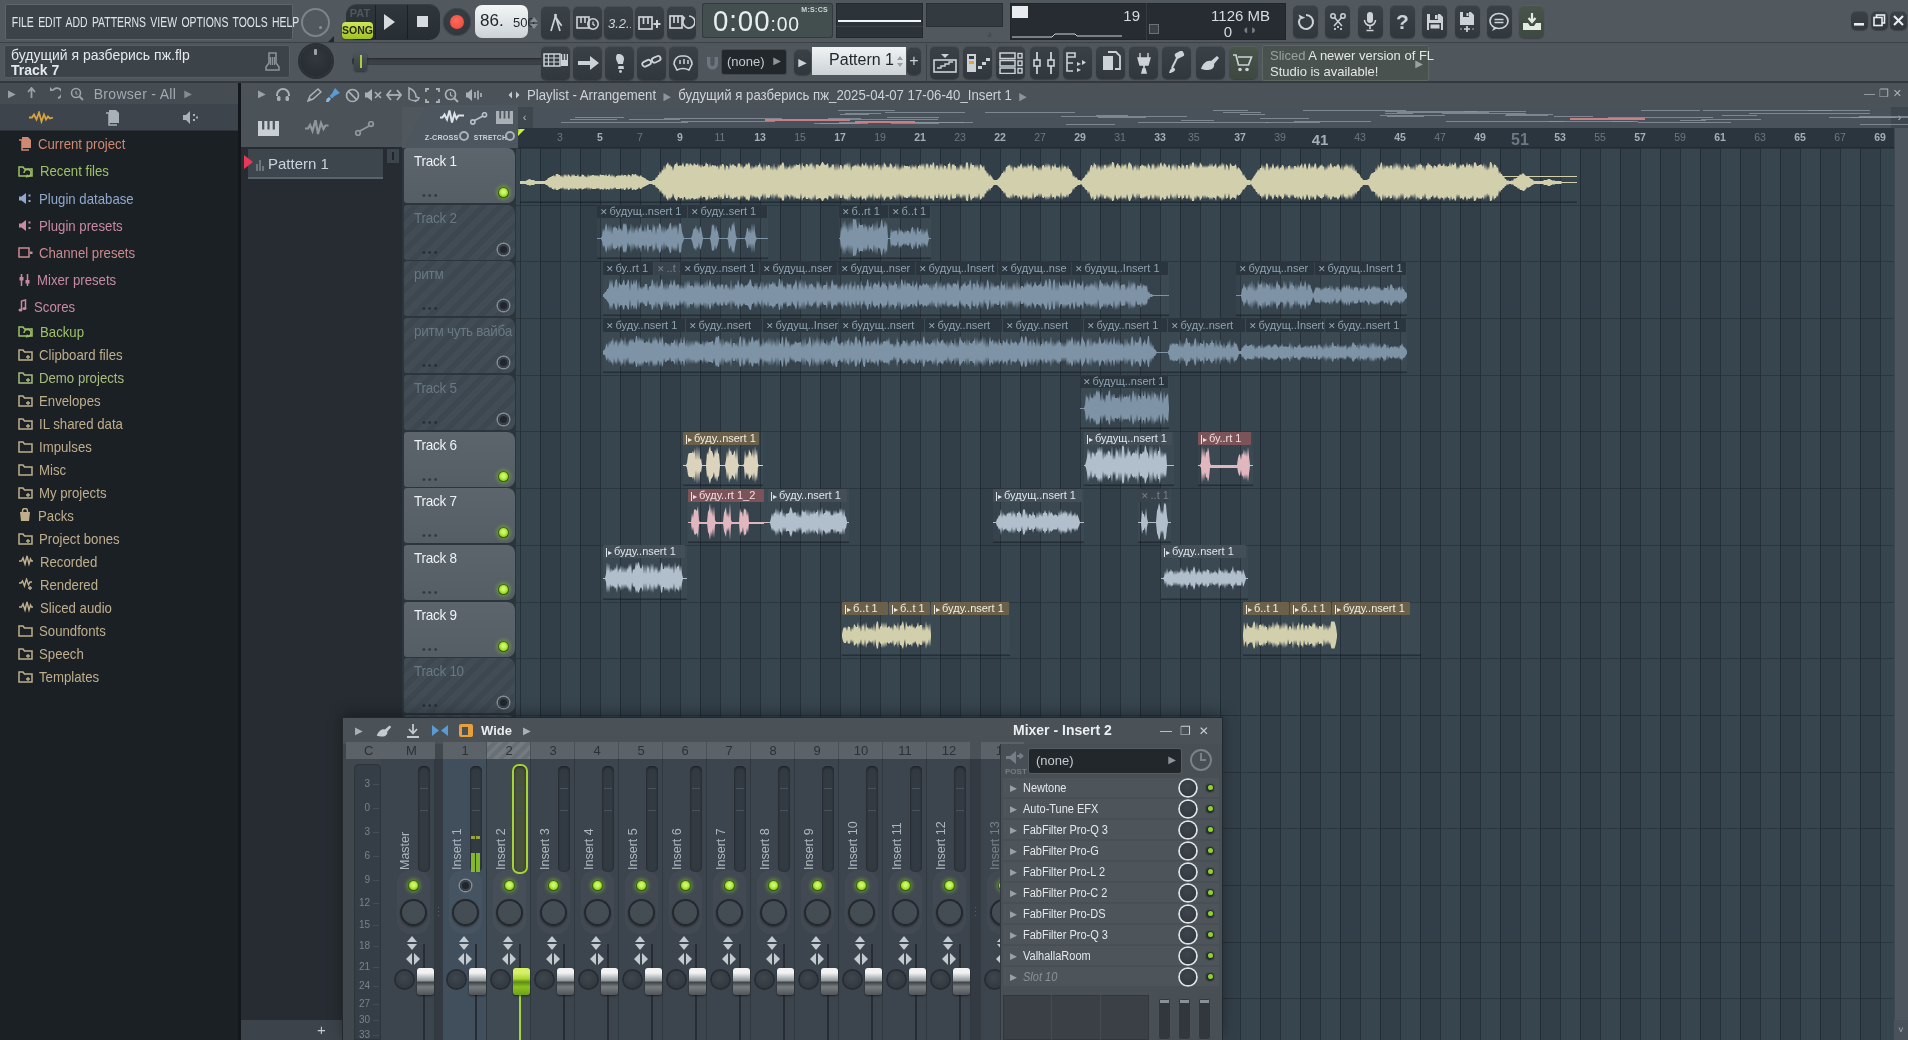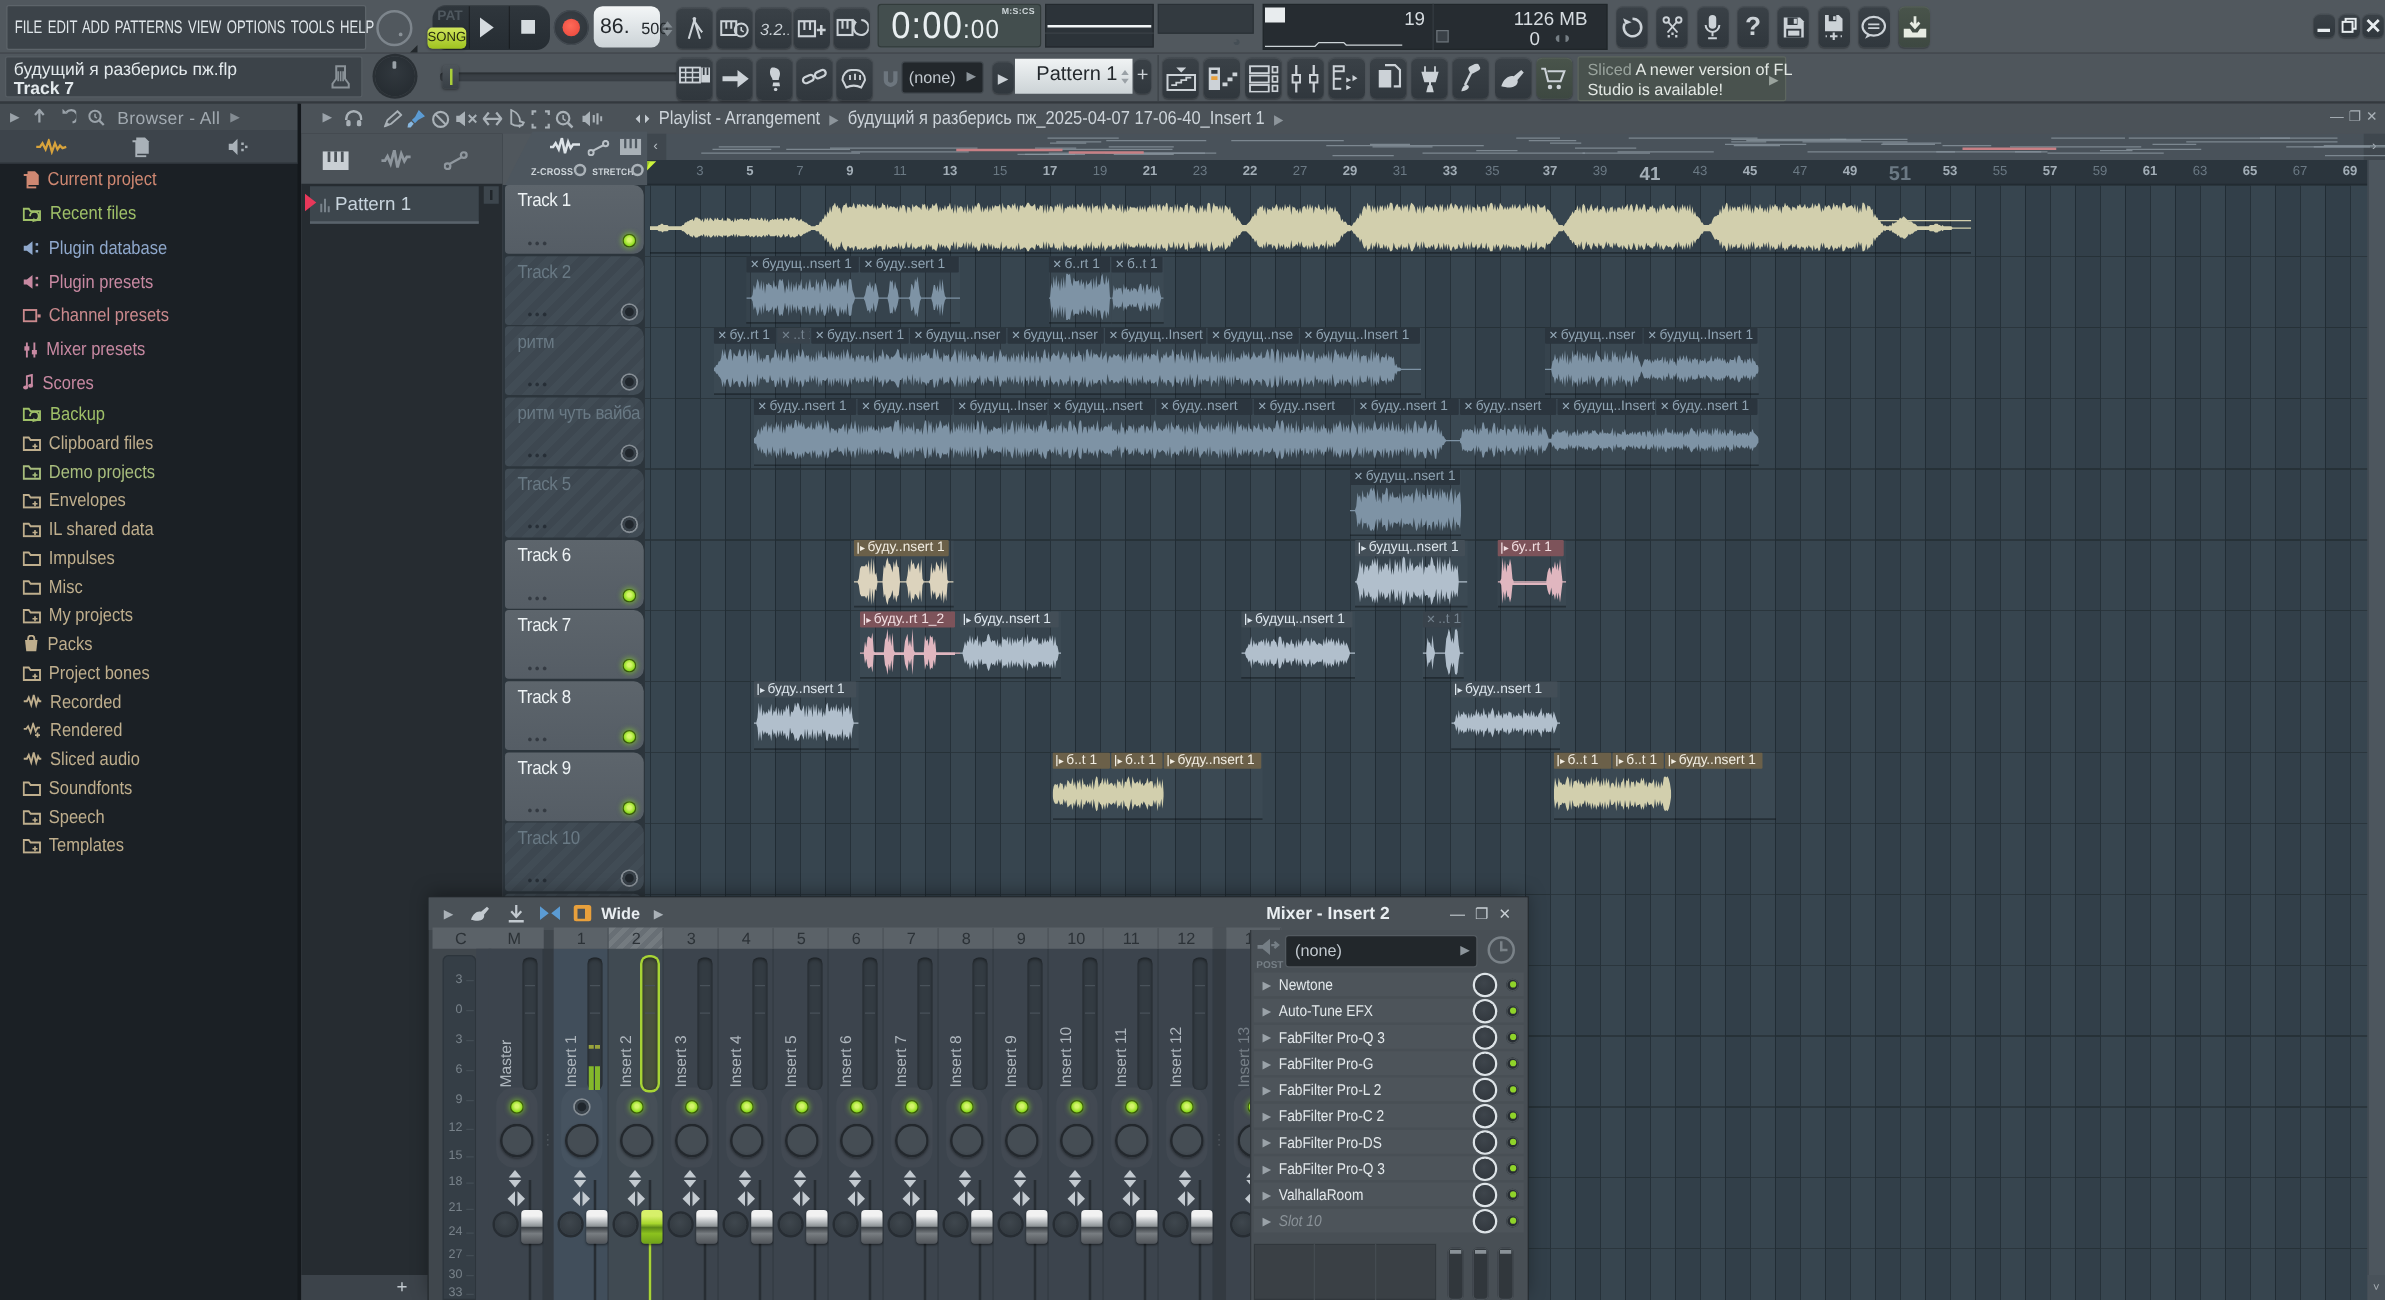--- a/index.html
+++ b/index.html
@@ -33,21 +33,21 @@
 <div class="abs" style="left:5px;top:4px;width:288px;height:36px;background:#3c4349;border:1px solid #5d646a;border-radius:2px;display:flex;align-items:center">
     <div style="font-size:14.5px;color:#dfe5e9;white-space:nowrap;padding-left:8px;word-spacing:2px;transform:scaleX(.72);transform-origin:0 50%">FILE EDIT ADD PATTERNS VIEW OPTIONS TOOLS HELP</div>
   </div>
 <div class="abs" style="left:301px;top:8px;width:29px;height:29px;border-radius:50%;border:2.5px solid #7d858c"></div>
 <div class="abs" style="left:319px;top:26px;width:3px;height:3px;border-radius:50%;background:#8a9298"></div>
 <div class="abs" style="left:328px;top:36px;width:0;height:0;border-left:6px solid transparent;border-bottom:6px solid #23282c"></div>
 <div class="abs" style="left:346px;top:4px;width:94px;height:36px;background:linear-gradient(#2f363c,#262d33);border-radius:11px;box-shadow:inset 0 1px 0 rgba(255,255,255,.05)"></div>
 <div class="abs" style="left:375px;top:5px;width:1px;height:34px;background:rgba(0,0,0,.35)"></div>
 <div class="abs" style="left:407px;top:5px;width:1px;height:34px;background:rgba(0,0,0,.35)"></div>
 <div class="abs" style="left:346px;top:7px;width:28px;height:13px;color:#4f585f;font-size:11px;font-weight:bold;text-align:center">PAT</div>
-<div class="abs" style="left:342px;top:22px;width:31px;height:17px;background:linear-gradient(#d0e55c,#9fc320);border-radius:4px;color:#252b10;font-size:10.5px;font-weight:normal;text-align:right;line-height:17px;box-shadow:0 1px 2px rgba(0,0,0,.3)">SONG</div>
+<div class="abs" style="left:342px;top:22px;width:31px;height:17px;background:linear-gradient(#d0e55c,#9fc320);border-radius:4px;color:#252b10;font-size:10.5px;font-weight:bold;text-align:right;line-height:17px;box-shadow:0 1px 2px rgba(0,0,0,.3)">SONG</div>
 <div class="abs" style="left:384px;top:14px;width:0;height:0;border-left:11px solid #d5dbdf;border-top:8px solid transparent;border-bottom:8px solid transparent"></div>
 <div class="abs" style="left:417px;top:16px;width:11px;height:11px;background:#d5dbdf"></div>
 <div class="abs" style="left:443px;top:8px;width:28px;height:28px;border-radius:50%;background:radial-gradient(circle at 45% 40%,#3a4147,#2c3238);box-shadow:inset 0 0 0 1px #434a51"></div>
 <div class="abs" style="left:450px;top:15px;width:14px;height:14px;border-radius:50%;background:radial-gradient(circle at 45% 40%,#ff6a58,#e8453a)"></div>
 <div class="abs" style="left:475px;top:5px;width:53px;height:33px;background:linear-gradient(#f3f6f7,#ccd3d7);border-radius:7px">
     <span class="abs" style="left:5px;top:6px;font-size:17px;color:#23282c">86.</span>
     <span class="abs" style="left:38px;top:10px;font-size:13px;color:#23282c">500</span>
   </div>
 <span class="abs" style="left:530px;top:13px;width:0;height:0;border:4px solid transparent;border-bottom:5px solid #858d93"></span>
 <span class="abs" style="left:530px;top:24px;width:0;height:0;border:4px solid transparent;border-top:5px solid #858d93"></span>
@@ -835,21 +835,21 @@
     <div class="cliplabel mutlbl" style="left:0px;width:49px;"><span style="color:#95a9b8;font-size:9px;margin-right:2px">✕</span>б..rt 1</div>
   </div>
 <div class="clip" style="left:889px;top:205.2px;width:42px;height:54.2px;background:rgba(255,255,255,.025);box-shadow:inset 0 -1.5px 0 rgba(10,16,20,.45)">
     <div class="abs" style="left:0;top:13px;width:42px;height:41px;position:relative">
       <svg width="42" height="41" style="position:absolute;left:0;top:0">
         <polygon points="0,20 1,20 2,10 3,15 4,12 5,14 6,12 7,13 8,12 9,18 10,9 11,14 12,11 13,14 14,13 15,16 16,12 17,15 18,12 19,13 20,13 21,16 22,12 23,9 24,9 25,15 26,10 27,18 28,10 29,9 30,14 31,13 32,10 33,17 34,10 35,17 36,12 37,15 38,10 39,16 40,20 41,20 42,20 42,21 41,21 40,21 39,25 38,30 37,26 36,28 35,24 34,30 33,24 32,30 31,27 30,26 29,31 28,30 27,23 26,30 25,26 24,31 23,31 22,28 21,24 20,28 19,27 18,28 17,25 16,28 15,25 14,27 13,27 12,30 11,27 10,31 9,23 8,28 7,27 6,29 5,27 4,28 3,26 2,30 1,21 0,21" fill="#7e93a5" fill-opacity="1.0"></polygon>
       </svg>
     </div>
     <div class="cliplabel mutlbl" style="left:0px;width:41px;"><span style="color:#95a9b8;font-size:9px;margin-right:2px">✕</span>б..t 1</div>
   </div>
-<div class="clip" style="left:571px;top:261.9px;width:566px;height:54.2px;background:rgba(255,255,255,.025);box-shadow:inset 0 -1.5px 0 rgba(10,16,20,.45)">
+<div class="clip" style="left:603px;top:261.9px;width:566px;height:54.2px;background:rgba(255,255,255,.025);box-shadow:inset 0 -1.5px 0 rgba(10,16,20,.45)">
     <div class="abs" style="left:0;top:13px;width:566px;height:41px;position:relative">
       <svg width="566" height="41" style="position:absolute;left:0;top:0">
         <polygon points="0,19 1,19 2,17 3,17 4,14 5,14 6,11 7,4 8,10 9,4 10,11 11,13 12,7 13,4 14,5 15,14 16,7 17,9 18,10 19,10 20,6 21,4 22,10 23,10 24,8 25,4 26,6 27,16 28,4 29,10 30,9 31,4 32,10 33,4 34,7 35,16 36,6 37,14 38,11 39,15 40,11 41,13 42,9 43,9 44,9 45,16 46,12 47,11 48,11 49,4 50,6 51,12 52,7 53,14 54,5 55,14 56,10 57,12 58,5 59,4 60,9 61,15 62,8 63,16 64,7 65,15 66,9 67,10 68,4 69,11 70,9 71,4 72,7 73,12 74,9 75,10 76,9 77,15 78,9 79,14 80,10 81,15 82,6 83,14 84,5 85,11 86,5 87,11 88,11 89,10 90,11 91,13 92,5 93,12 94,5 95,12 96,6 97,13 98,9 99,11 100,8 101,14 102,6 103,13 104,4 105,12 106,8 107,4 108,8 109,13 110,7 111,12 112,11 113,15 114,9 115,11 116,8 117,13 118,9 119,10 120,9 121,15 122,10 123,10 124,9 125,14 126,11 127,16 128,4 129,16 130,10 131,15 132,10 133,9 134,11 135,4 136,8 137,13 138,8 139,9 140,10 141,13 142,10 143,11 144,10 145,9 146,7 147,4 148,5 149,11 150,11 151,13 152,7 153,12 154,7 155,15 156,11 157,12 158,6 159,16 160,6 161,14 162,9 163,12 164,7 165,15 166,7 167,10 168,9 169,9 170,6 171,10 172,7 173,12 174,11 175,12 176,4 177,4 178,11 179,4 180,10 181,13 182,10 183,15 184,7 185,10 186,9 187,10 188,8 189,15 190,11 191,10 192,8 193,4 194,9 195,16 196,5 197,10 198,4 199,14 200,5 201,15 202,5 203,11 204,9 205,15 206,8 207,11 208,8 209,9 210,10 211,13 212,11 213,15 214,5 215,10 216,6 217,13 218,8 219,15 220,11 221,10 222,10 223,10 224,5 225,16 226,9 227,15 228,10 229,4 230,7 231,11 232,9 233,11 234,8 235,15 236,10 237,15 238,9 239,12 240,7 241,15 242,9 243,11 244,7 245,16 246,8 247,11 248,5 249,15 250,10 251,12 252,5 253,16 254,9 255,11 256,9 257,16 258,5 259,11 260,10 261,16 262,10 263,12 264,6 265,4 266,11 267,12 268,6 269,15 270,10 271,9 272,7 273,9 274,10 275,9 276,5 277,13 278,11 279,9 280,6 281,10 282,7 283,11 284,11 285,16 286,5 287,11 288,7 289,11 290,10 291,10 292,5 293,9 294,9 295,15 296,7 297,15 298,5 299,4 300,8 301,11 302,4 303,12 304,7 305,9 306,8 307,9 308,11 309,11 310,5 311,13 312,10 313,9 314,6 315,16 316,11 317,9 318,11 319,11 320,8 321,9 322,10 323,9 324,8 325,11 326,9 327,14 328,8 329,16 330,8 331,13 332,8 333,9 334,5 335,15 336,7 337,13 338,6 339,14 340,9 341,12 342,8 343,16 344,7 345,10 346,7 347,11 348,9 349,13 350,8 351,9 352,8 353,9 354,10 355,4 356,12 357,16 358,10 359,12 360,8 361,10 362,6 363,11 364,11 365,9 366,10 367,4 368,7 369,16 370,8 371,9 372,8 373,13 374,4 375,9 376,10 377,14 378,6 379,13 380,6 381,16 382,10 383,14 384,6 385,4 386,10 387,16 388,6 389,13 390,7 391,13 392,10 393,13 394,10 395,11 396,10 397,16 398,5 399,9 400,11 401,10 402,8 403,16 404,5 405,16 406,10 407,15 408,10 409,16 410,7 411,12 412,7 413,15 414,4 415,15 416,7 417,15 418,11 419,11 420,11 421,13 422,7 423,12 424,5 425,10 426,8 427,11 428,6 429,13 430,11 431,10 432,6 433,9 434,11 435,11 436,9 437,10 438,6 439,12 440,11 441,11 442,7 443,4 444,7 445,13 446,4 447,4 448,7 449,16 450,7 451,4 452,6 453,16 454,6 455,16 456,6 457,9 458,11 459,11 460,6 461,12 462,6 463,11 464,8 465,11 466,10 467,4 468,9 469,14 470,10 471,4 472,7 473,15 474,7 475,10 476,7 477,10 478,11 479,9 480,5 481,16 482,11 483,12 484,8 485,13 486,9 487,12 488,7 489,11 490,8 491,12 492,5 493,14 494,6 495,16 496,10 497,4 498,6 499,9 500,8 501,12 502,7 503,12 504,6 505,11 506,9 507,13 508,10 509,9 510,5 511,15 512,4 513,10 514,4 515,12 516,6 517,16 518,10 519,10 520,9 521,10 522,9 523,16 524,10 525,14 526,4 527,15 528,6 529,12 530,6 531,10 532,7 533,16 534,11 535,10 536,11 537,11 538,7 539,14 540,9 541,11 542,10 543,12 544,10 545,18 546,16 547,19 548,19 549,19 550,20 551,20 552,20 553,20 554,20 555,20 556,20 557,20 558,20 559,20 560,20 561,20 562,20 563,20 564,20 565,20 566,20 566,21 565,21 564,21 563,21 562,21 561,21 560,21 559,21 558,21 557,21 556,21 555,21 554,21 553,21 552,21 551,21 550,21 549,22 548,22 547,22 546,25 545,23 544,30 543,28 542,31 541,29 540,31 539,27 538,33 537,29 536,30 535,30 534,29 533,25 532,33 531,30 530,34 529,29 528,34 527,26 526,35 525,26 524,30 523,25 522,31 521,30 520,31 519,31 518,30 517,25 516,34 515,28 514,35 513,30 512,35 511,25 510,34 509,31 508,31 507,28 506,31 505,29 504,34 503,28 502,33 501,28 500,32 499,31 498,33 497,35 496,30 495,24 494,34 493,27 492,34 491,28 490,32 489,29 488,33 487,28 486,31 485,28 484,32 483,28 482,29 481,25 480,35 479,31 478,29 477,31 476,33 475,30 474,33 473,26 472,32 471,35 470,30 469,27 468,31 467,35 466,30 465,29 464,32 463,29 462,34 461,29 460,34 459,29 458,29 457,31 456,34 455,25 454,33 453,25 452,33 451,35 450,33 449,25 448,33 447,35 446,35 445,27 444,33 443,35 442,33 441,30 440,29 439,28 438,34 437,30 436,31 435,29 434,29 433,31 432,34 431,30 430,29 429,27 428,34 427,29 426,32 425,30 424,34 423,28 422,33 421,27 420,29 419,29 418,29 417,25 416,33 415,26 414,35 413,26 412,33 411,28 410,33 409,25 408,30 407,25 406,30 405,25 404,35 403,25 402,32 401,30 400,29 399,31 398,35 397,25 396,30 395,30 394,30 393,28 392,30 391,28 390,33 389,28 388,34 387,24 386,30 385,35 384,34 383,27 382,30 381,24 380,34 379,27 378,34 377,26 376,30 375,31 374,35 373,28 372,32 371,31 370,31 369,25 368,33 367,35 366,31 365,31 364,29 363,29 362,34 361,30 360,32 359,28 358,31 357,25 356,29 355,35 354,30 353,31 352,32 351,31 350,32 349,28 348,31 347,29 346,33 345,30 344,32 343,25 342,32 341,28 340,31 339,27 338,34 337,28 336,33 335,26 334,34 333,31 332,32 331,27 330,32 329,25 328,32 327,27 326,31 325,29 324,32 323,31 322,30 321,31 320,32 319,29 318,29 317,31 316,29 315,24 314,33 313,31 312,31 311,28 310,34 309,29 308,29 307,31 306,32 305,31 304,33 303,28 302,35 301,29 300,32 299,35 298,34 297,26 296,33 295,26 294,31 293,31 292,35 291,30 290,30 289,29 288,33 287,29 286,35 285,25 284,30 283,30 282,33 281,30 280,34 279,31 278,29 277,28 276,35 275,31 274,30 273,31 272,33 271,31 270,30 269,25 268,34 267,29 266,29 265,35 264,34 263,29 262,31 261,25 260,30 259,29 258,35 257,25 256,31 255,29 254,31 253,25 252,34 251,29 250,30 249,26 248,35 247,29 246,32 245,25 244,33 243,30 242,31 241,25 240,33 239,28 238,31 237,26 236,30 235,26 234,32 233,29 232,31 231,29 230,33 229,35 228,30 227,25 226,31 225,25 224,35 223,30 222,30 221,30 220,29 219,26 218,32 217,27 216,34 215,30 214,34 213,25 212,29 211,27 210,30 209,31 208,32 207,29 206,32 205,25 204,31 203,29 202,35 201,26 200,35 199,27 198,35 197,30 196,35 195,25 194,31 193,35 192,32 191,30 190,29 189,26 188,32 187,30 186,31 185,31 184,33 183,26 182,30 181,27 180,30 179,35 178,29 177,35 176,35 175,28 174,29 173,29 172,32 171,31 170,34 169,31 168,31 167,30 166,33 165,26 164,33 163,29 162,31 161,27 160,34 159,24 158,33 157,28 156,30 155,25 154,33 153,28 152,33 151,27 150,29 149,29 148,35 147,35 146,33 145,31 144,30 143,30 142,30 141,28 140,30 139,31 138,32 137,28 136,32 135,35 134,29 133,31 132,31 131,26 130,30 129,25 128,35 127,25 126,30 125,27 124,31 123,30 122,30 121,26 120,31 119,30 118,31 117,27 116,32 115,29 114,31 113,26 112,29 111,28 110,33 109,27 108,32 107,35 106,32 105,28 104,35 103,27 102,34 101,27 100,32 99,29 98,31 97,27 96,34 95,28 94,35 93,28 92,34 91,27 90,29 89,30 88,29 87,29 86,34 85,29 84,35 83,26 82,33 81,25 80,30 79,27 78,31 77,25 76,31 75,30 74,31 73,28 72,33 71,35 70,31 69,29 68,35 67,30 66,31 65,26 64,33 63,25 62,32 61,26 60,31 59,35 58,35 57,29 56,30 55,27 54,35 53,26 52,33 51,29 50,34 49,35 48,29 47,30 46,29 45,25 44,31 43,31 42,31 41,28 40,29 39,26 38,29 37,27 36,34 35,24 34,33 33,35 32,30 31,35 30,31 29,30 28,35 27,24 26,34 25,35 24,32 23,30 22,30 21,35 20,34 19,30 18,30 17,31 16,33 15,27 14,34 13,35 12,32 11,28 10,29 9,35 8,30 7,35 6,29 5,27 4,26 3,24 2,24 1,22 0,22" fill="#7e93a5" fill-opacity="1.0"></polygon>
       </svg>
     </div>
     <div class="cliplabel mutlbl" style="left:0px;width:50px;"><span style="color:#95a9b8;font-size:9px;margin-right:2px">✕</span>бу..rt 1</div>
     <div class="cliplabel " style="left:51px;width:26px;background:#39434c;color:#74828e"><span style="font-size:9px;margin-right:2px">✕</span>..t 1</div>
     <div class="cliplabel mutlbl" style="left:78px;width:78px;"><span style="color:#95a9b8;font-size:9px;margin-right:2px">✕</span>буду..nsert 1</div>
     <div class="cliplabel mutlbl" style="left:157px;width:77px;"><span style="color:#95a9b8;font-size:9px;margin-right:2px">✕</span>будущ..nser</div>
     <div class="cliplabel mutlbl" style="left:235px;width:77px;"><span style="color:#95a9b8;font-size:9px;margin-right:2px">✕</span>будущ..nser</div>

